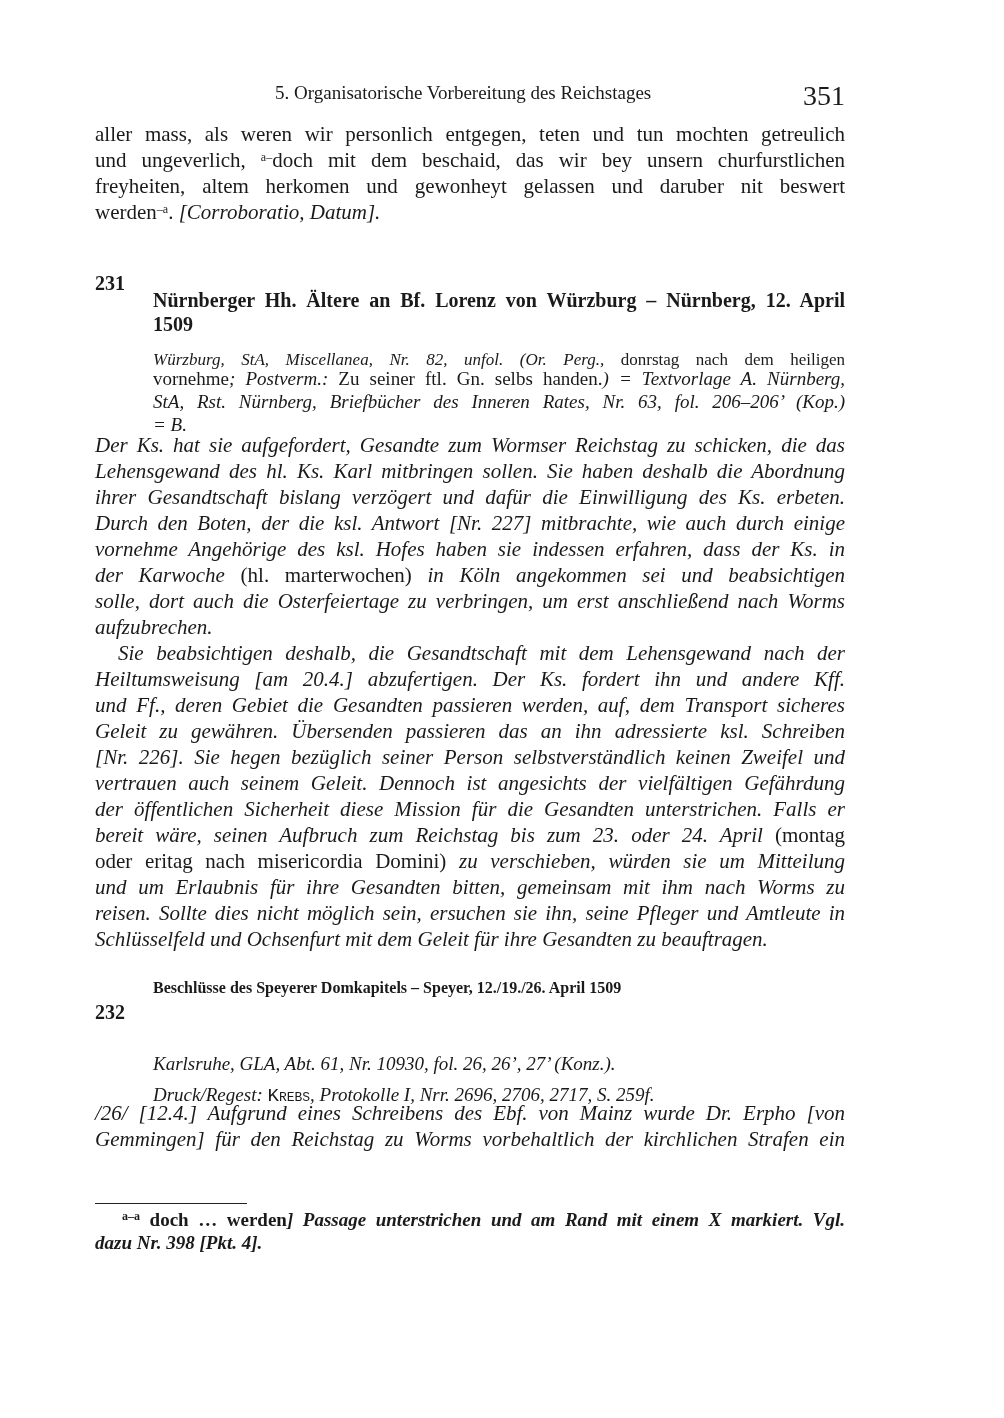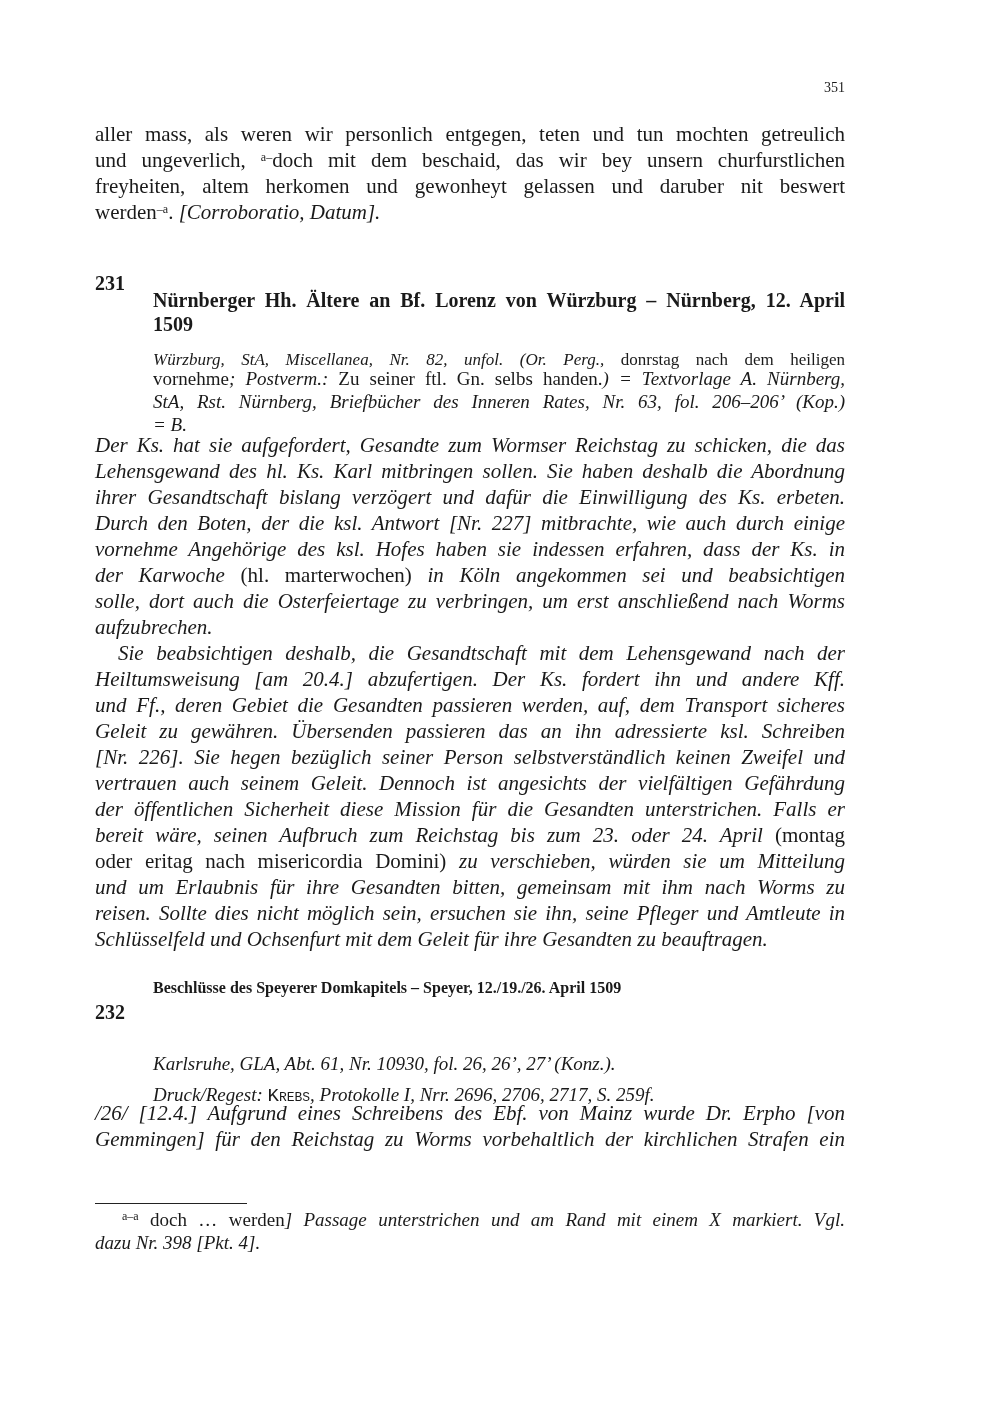--- a/index.html
+++ b/index.html
@@ -1,39 +1,40 @@
 <!DOCTYPE html>
 <html><head>
 <meta charset="utf-8">
 <style>
   html, body { margin:0; padding:0; background:#ffffff; }
   body { width:1004px; height:1418px; position:relative; overflow:hidden;
          font-family:"Liberation Serif","DejaVu Serif",serif; color:#1a1a1a; }
   .page { position:absolute; left:0; top:0; width:1004px; height:1418px; }
   .running-head { position:absolute; top:80px; left:95px; width:750px; height:26px; }
   .rh-title { position:absolute; left:180px; top:2px; font-size:19px; }
-  .rh-page { position:absolute; right:0; top:0; font-size:14px; }
+  .rh-page { position:absolute; right:0; top:0; font-size:28px; }
   .line { position:absolute; left:95px; width:750px; font-size:21px; line-height:26px;
           white-space:nowrap; }
   .just { text-align:justify; text-align-last:justify; }
   .ind { left:153px; width:692px;margin-top:16px; }
   .i { font-style:italic; }
   .b { font-weight:bold; }
   .num { position:absolute; left:95px; font-size:20px; font-weight:bold; }
   .sc { font-variant:small-caps;font-family:Liberation Mono, monospace; }
   sup { font-size:12px; vertical-align:6px; line-height:0; }
   .fn-rule { position:absolute; left:95px; top:1203px; width:152px; height:1px; background:#222; }
-  .fn { font-size:19px; line-height:23px; }
+  .fn { font-size:19px; line-height:23px;font-weight:bold; }
 </style>
 </head>
 <body>
 
 <div class="page">
 
   <div class="running-head">
+    <span class="rh-title">5. Organisatorische Vorbereitung des Reichstages</span>
     <span class="rh-page">351</span>
   </div>
 
   <div>
     <div class="line just" style="top:121px">aller mass, als weren wir personlich entgegen, teten und tun mochten getreulich</div>
     <div class="line just" style="top:147px">
       <span>und ungeverlich,</span>
       <sup>a–</sup><span>doch mit dem beschaid, das wir bey unsern churfurstlichen</span>
     </div>
     <div class="line just" style="top:173px">freyheiten, altem herkomen und gewonheyt gelassen und daruber nit beswert</div>

